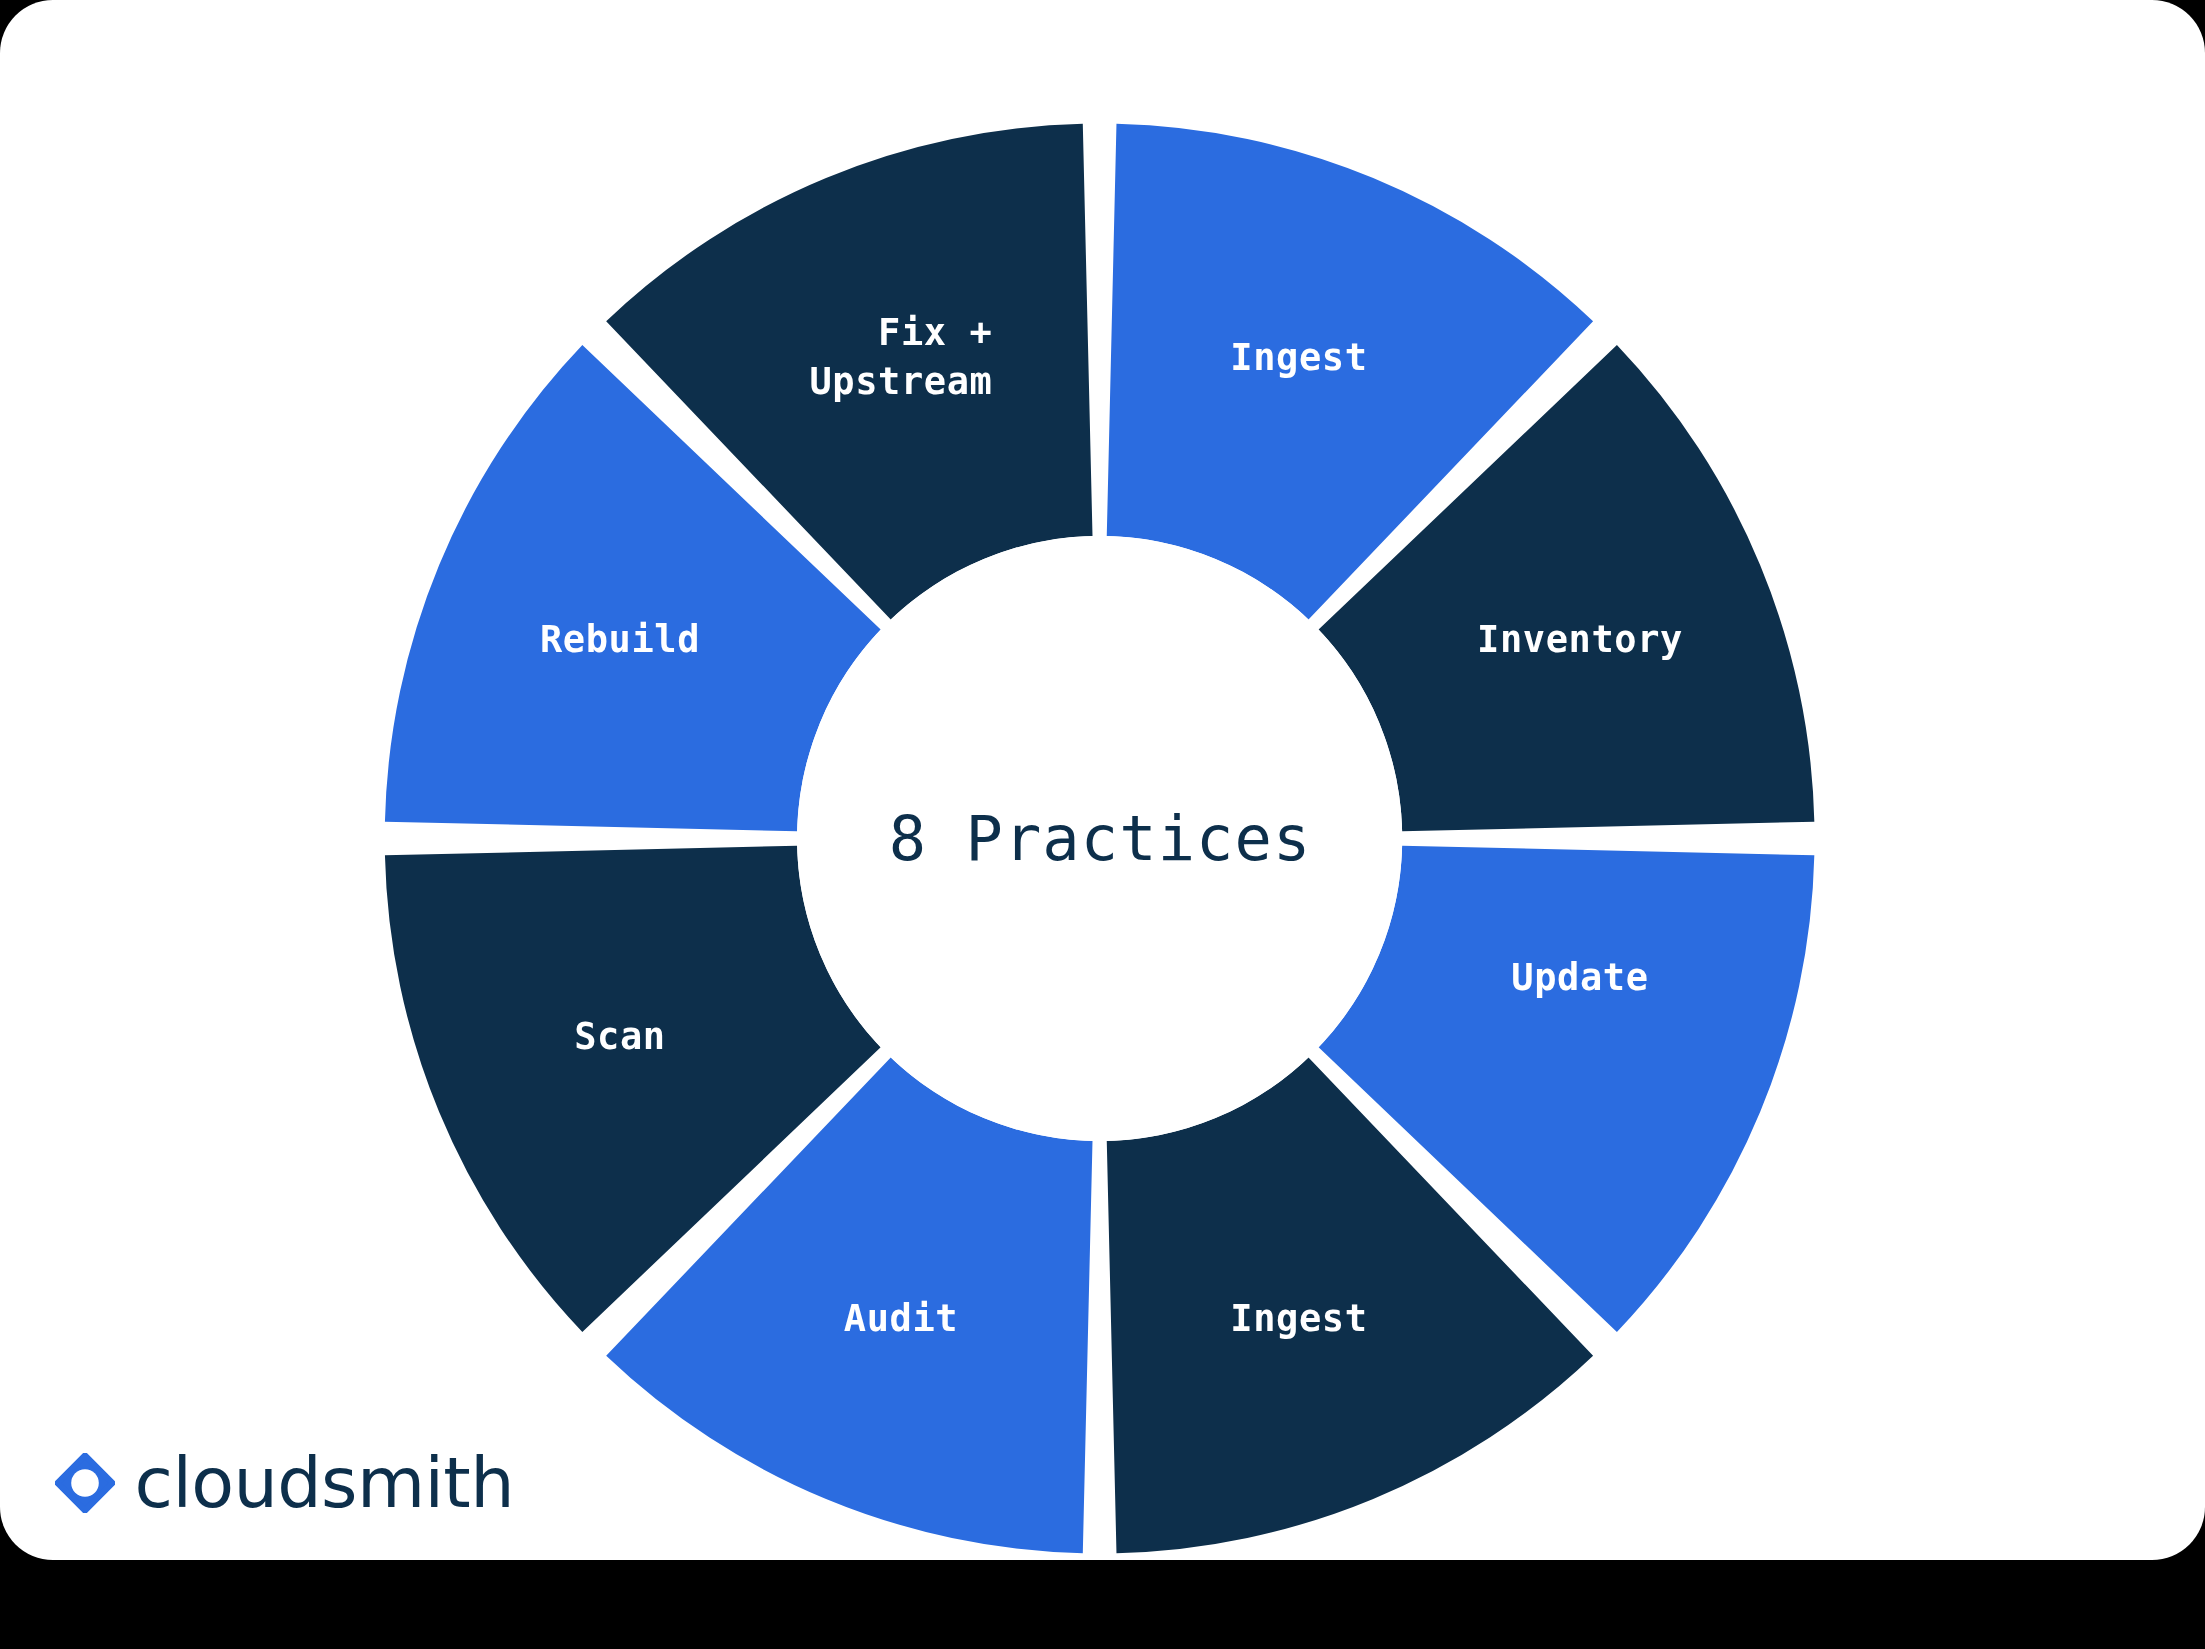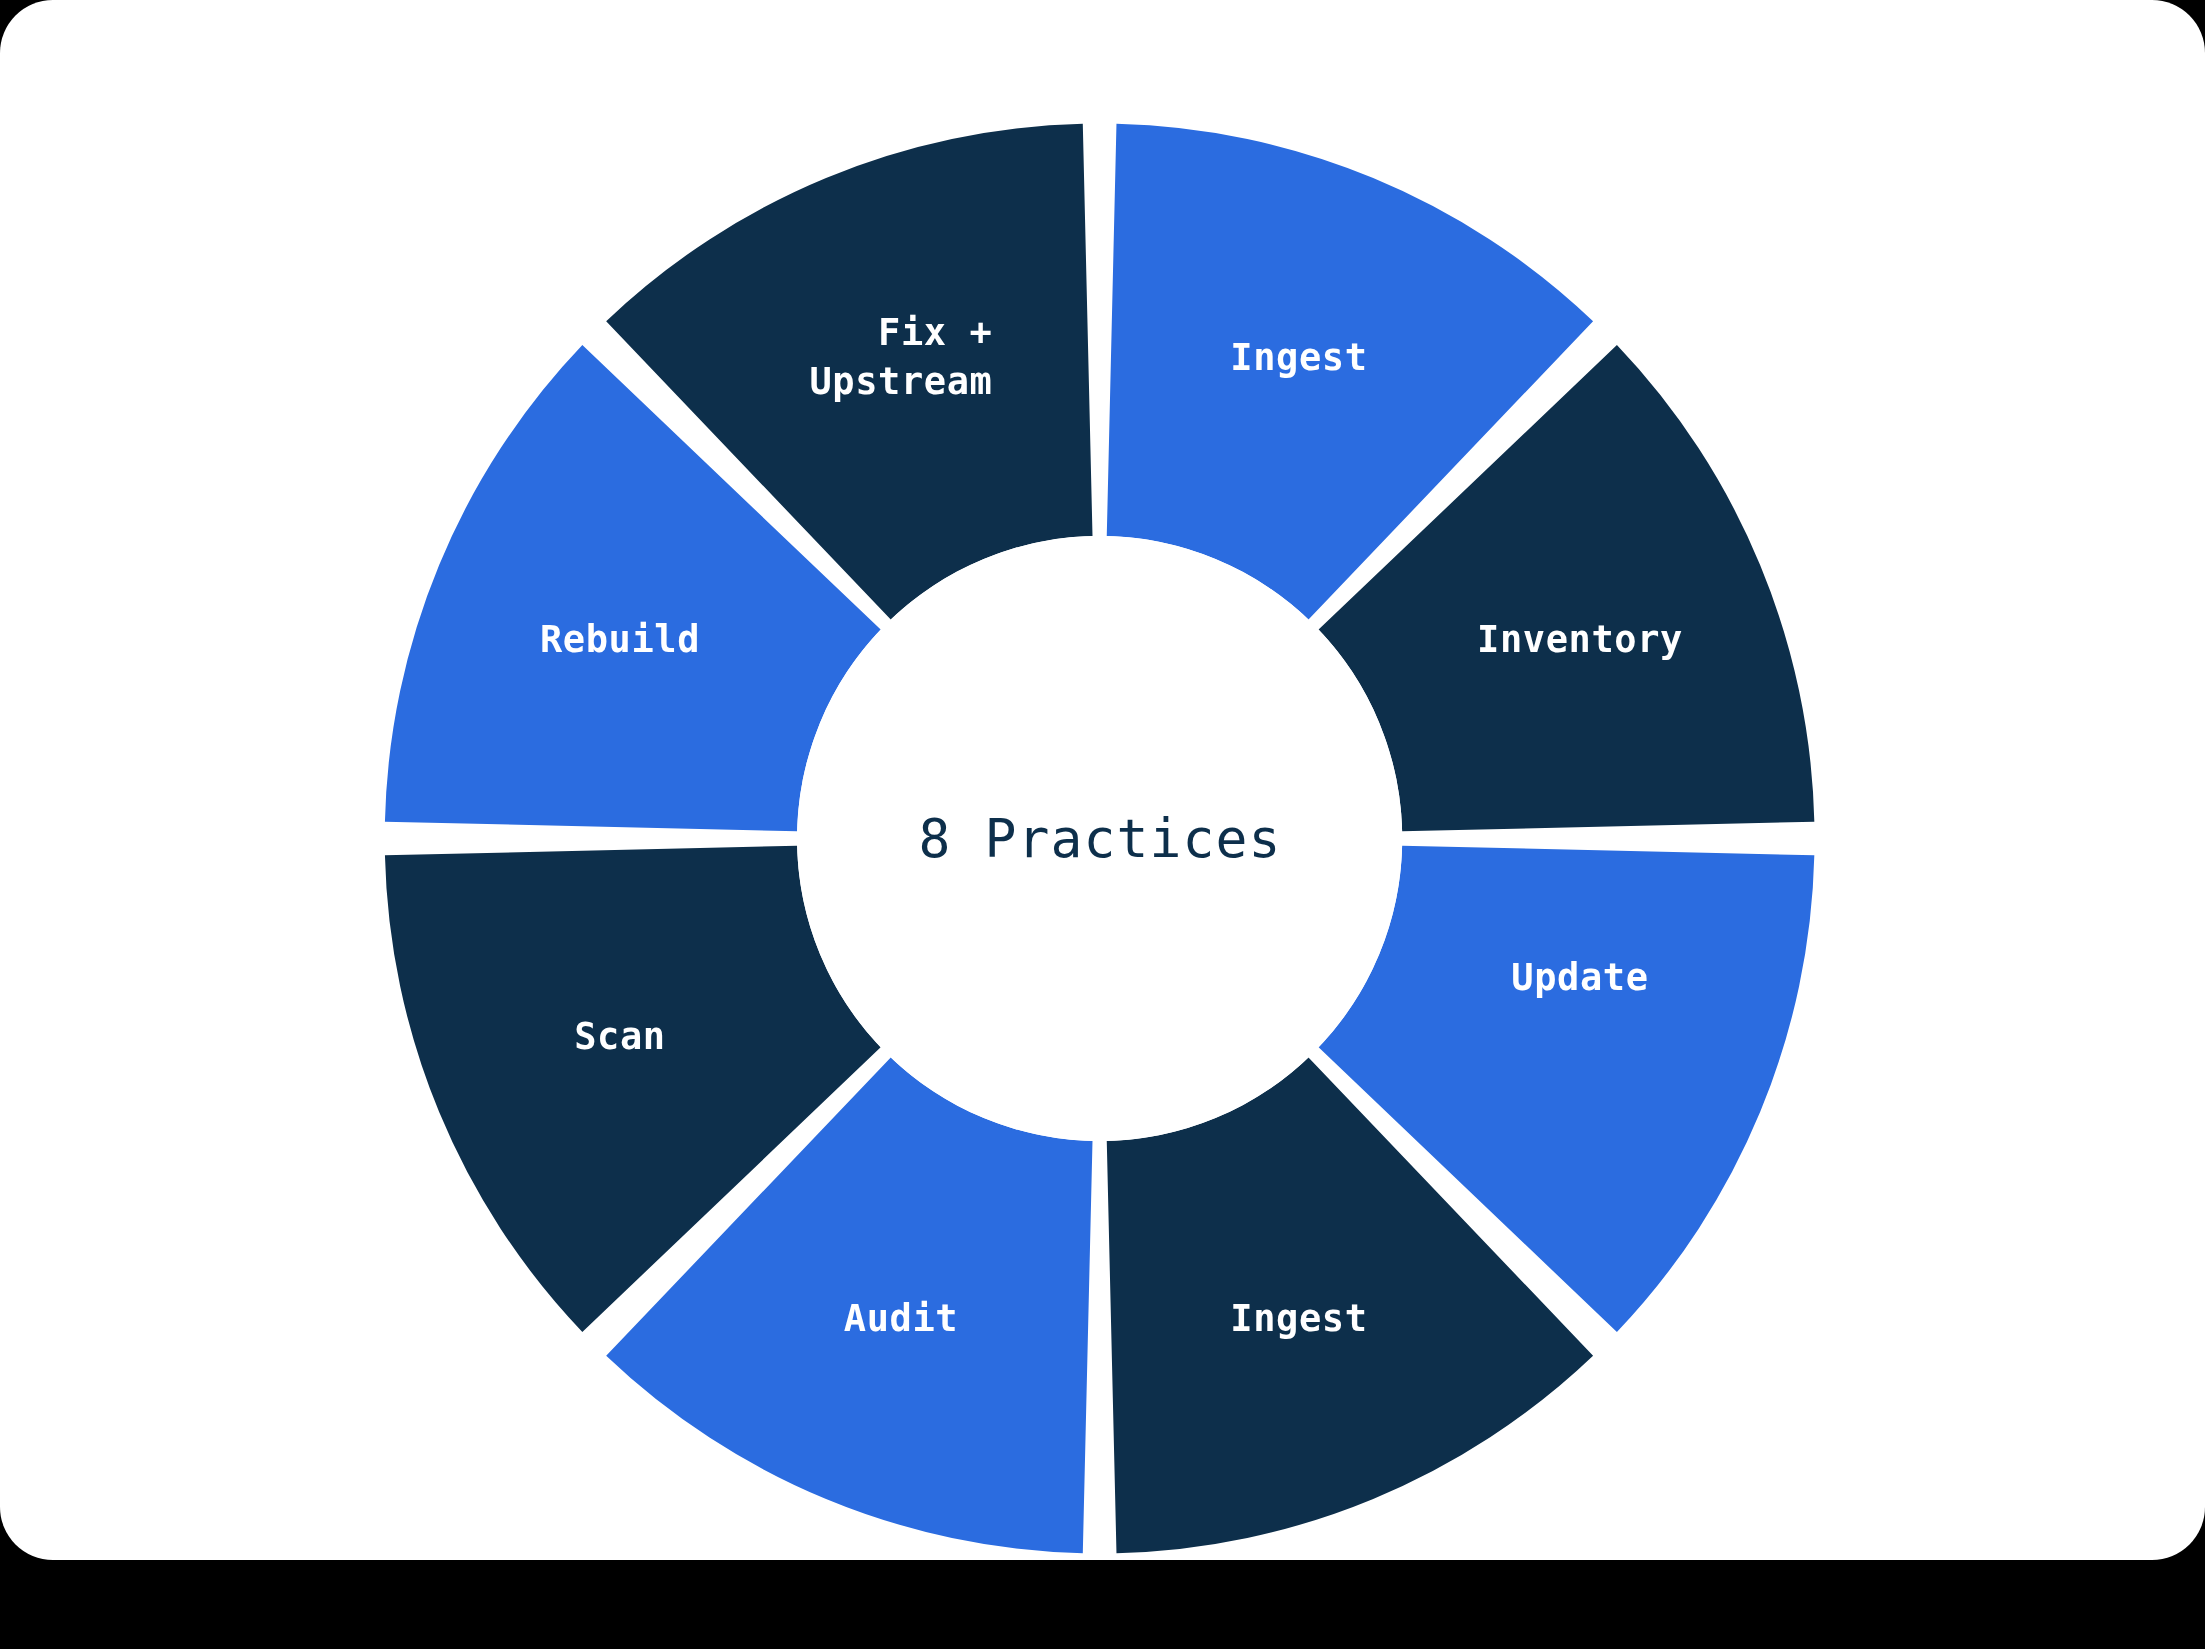--- a/index.html
+++ b/index.html
@@ -44,21 +44,21 @@
     line-height: 1.32;
     text-align: center;
     white-space: pre-line;
     pointer-events: none;
   }
   #center-label {
     position: absolute;
     transform: translate(-50%, -50%);
     color: #0D2F4B;
     font-family: "DejaVu Sans Mono", monospace;
-    font-size: 53px;
+    font-size: 62px;
     font-weight: 400;
     letter-spacing: 1.1px;
     white-space: nowrap;
   }
   #brand {
     position: absolute;
     left: 55px;
     bottom: 34px;
     display: flex;
     align-items: center;
@@ -108,15 +108,22 @@
         <div class="seg-label" style="left: 901px; top: 1319px;">Audit</div>
         <div class="seg-label" style="left: 620px; top: 1037px;">Scan</div>
         <div class="seg-label" style="left: 620px; top: 640px;">Rebuild</div>
         <div class="seg-label" style="left: 901px; top: 358px; text-align: right;">Fix +
 Upstream</div>
       </div>
 
     <div id="center-label" style="left: 1100px; top: 838px;">8 Practices</div>
   </div>
 
+  <div id="brand">
+    <svg id="brand-mark" viewBox="0 0 100 100">
+      <path d="M50 4 L96 50 L50 96 L4 50 Z" fill="#2B6CE0" stroke="#2B6CE0" stroke-width="10" stroke-linejoin="round"></path>
+      <circle cx="50" cy="50" r="23" fill="#FFFFFF"></circle>
+    </svg>
+    <span id="brand-name">cloudsmith</span>
+  </div>
 
 </div>
 
 
 </body></html>

